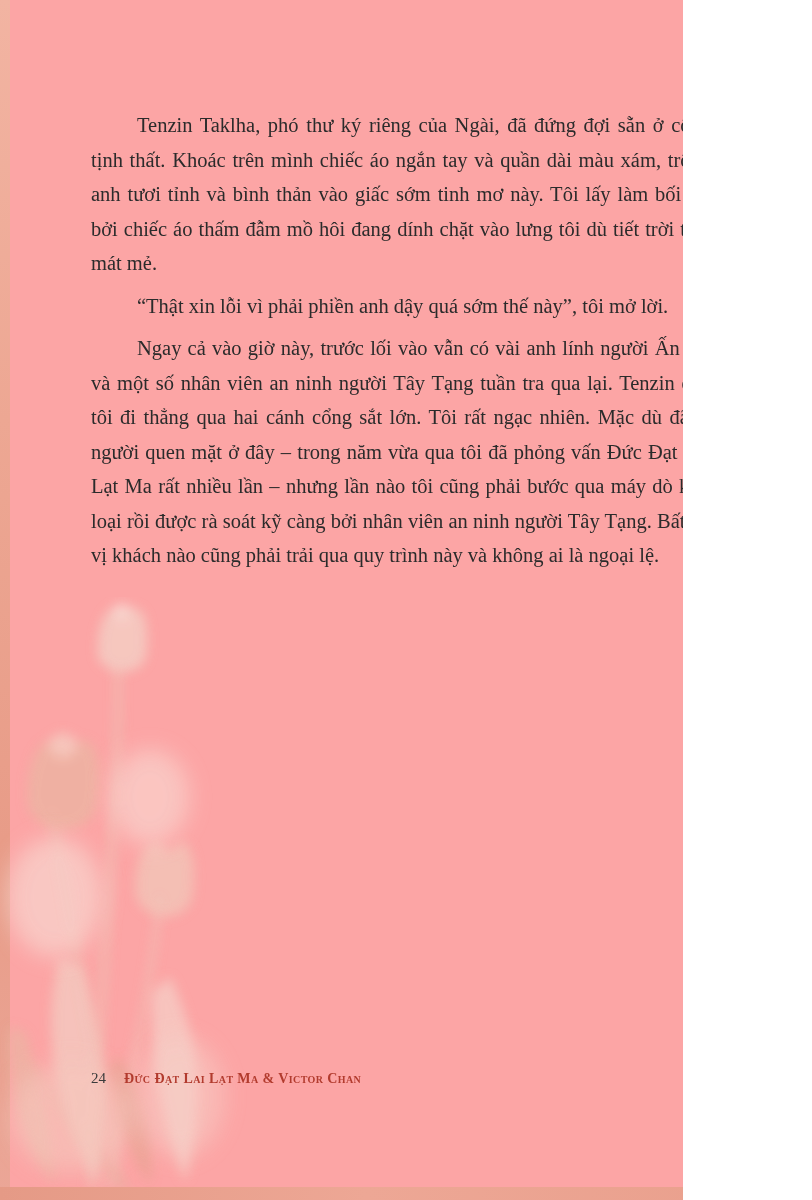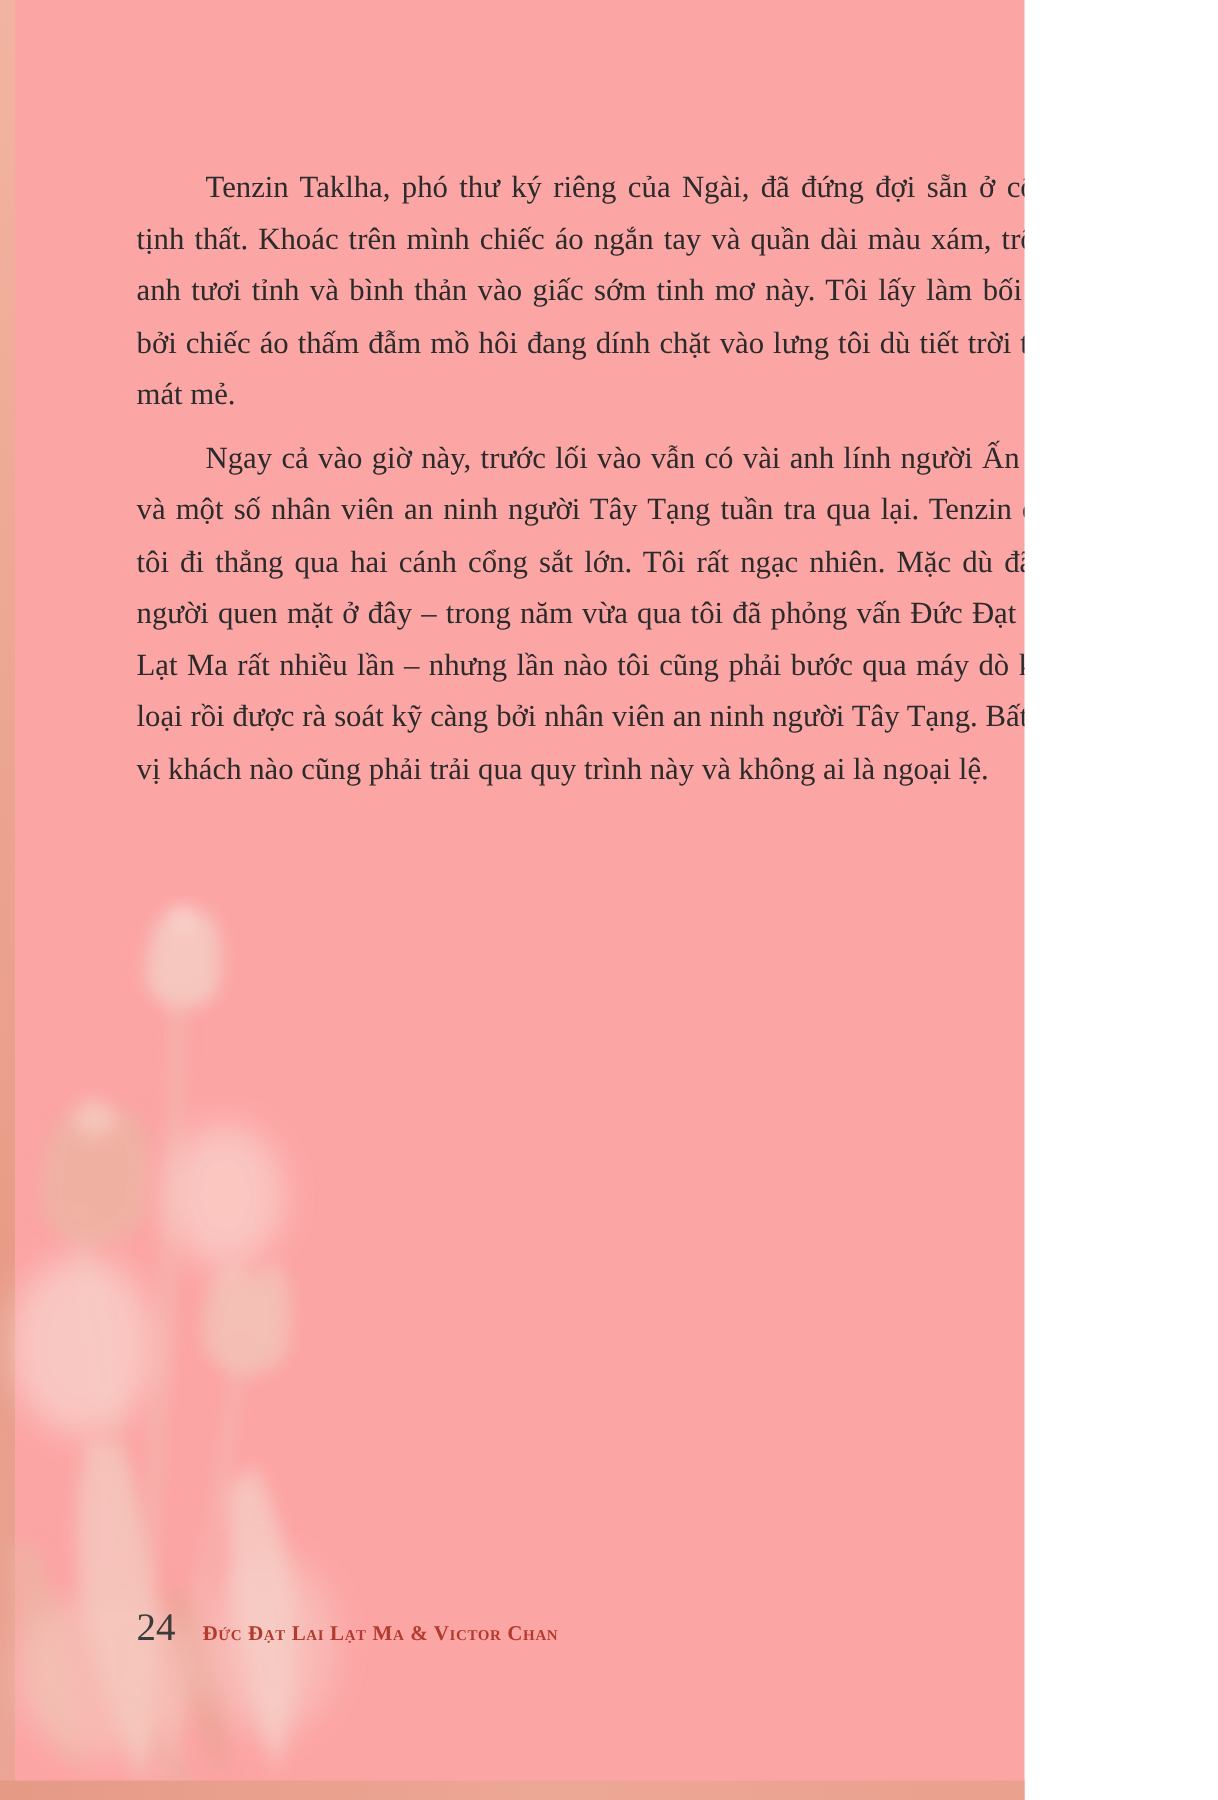--- a/index.html
+++ b/index.html
@@ -52,21 +52,21 @@
     position: absolute;
     left: 91px;
     top: 1070px;
     width: 620px;
     display: flex;
     align-items: baseline;
     gap: 18px;
   }
   .page-number {
     color: #3b3b3b;
-    font-size: 26px;
+    font-size: 15px;
   }
   .book-title {
     color: #b23b2e;
     font-variant: small-caps;
     font-weight: 600;
     font-size: 14px;
     letter-spacing: 0.4px;
   }
 </style>
 </head>
@@ -115,20 +115,21 @@
     <g filter="url(#softer)">
       <ellipse cx="55" cy="300" rx="48" ry="60" fill="#f6ded5" opacity="0.7"></ellipse>
       <ellipse cx="150" cy="200" rx="40" ry="48" fill="#f8e4dc" opacity="0.6"></ellipse>
       <ellipse cx="70" cy="520" rx="60" ry="55" fill="#f3cfc2" opacity="0.6"></ellipse>
       <ellipse cx="180" cy="500" rx="45" ry="60" fill="#f6d9cf" opacity="0.5"></ellipse>
     </g>
   </svg>
 
   <div class="text-block">
     <p>Tenzin Taklha, phó thư ký riêng của Ngài, đã đứng đợi sẵn ở cổng tịnh thất. Khoác trên mình chiếc áo ngắn tay và quần dài màu xám, trông anh tươi tỉnh và bình thản vào giấc sớm tinh mơ này. Tôi lấy làm bối rối bởi chiếc áo thấm đẫm mồ hôi đang dính chặt vào lưng tôi dù tiết trời thật mát mẻ.</p>
+    <p>“Thật xin lỗi vì phải phiền anh dậy quá sớm thế này”, tôi mở lời.</p>
     <p>Ngay cả vào giờ này, trước lối vào vẫn có vài anh lính người Ấn Độ và một số nhân viên an ninh người Tây Tạng tuần tra qua lại. Tenzin dẫn tôi đi thẳng qua hai cánh cổng sắt lớn. Tôi rất ngạc nhiên. Mặc dù đã là người quen mặt ở đây – trong năm vừa qua tôi đã phỏng vấn Đức Đạt Lai Lạt Ma rất nhiều lần – nhưng lần nào tôi cũng phải bước qua máy dò kim loại rồi được rà soát kỹ càng bởi nhân viên an ninh người Tây Tạng. Bất cứ vị khách nào cũng phải trải qua quy trình này và không ai là ngoại lệ.</p>
   </div>
 
   <div class="footer">
     <span class="page-number">24</span>
     <span class="book-title">Đức Đạt Lai Lạt Ma &amp; Victor Chan</span>
   </div>
 
 </div>
 

